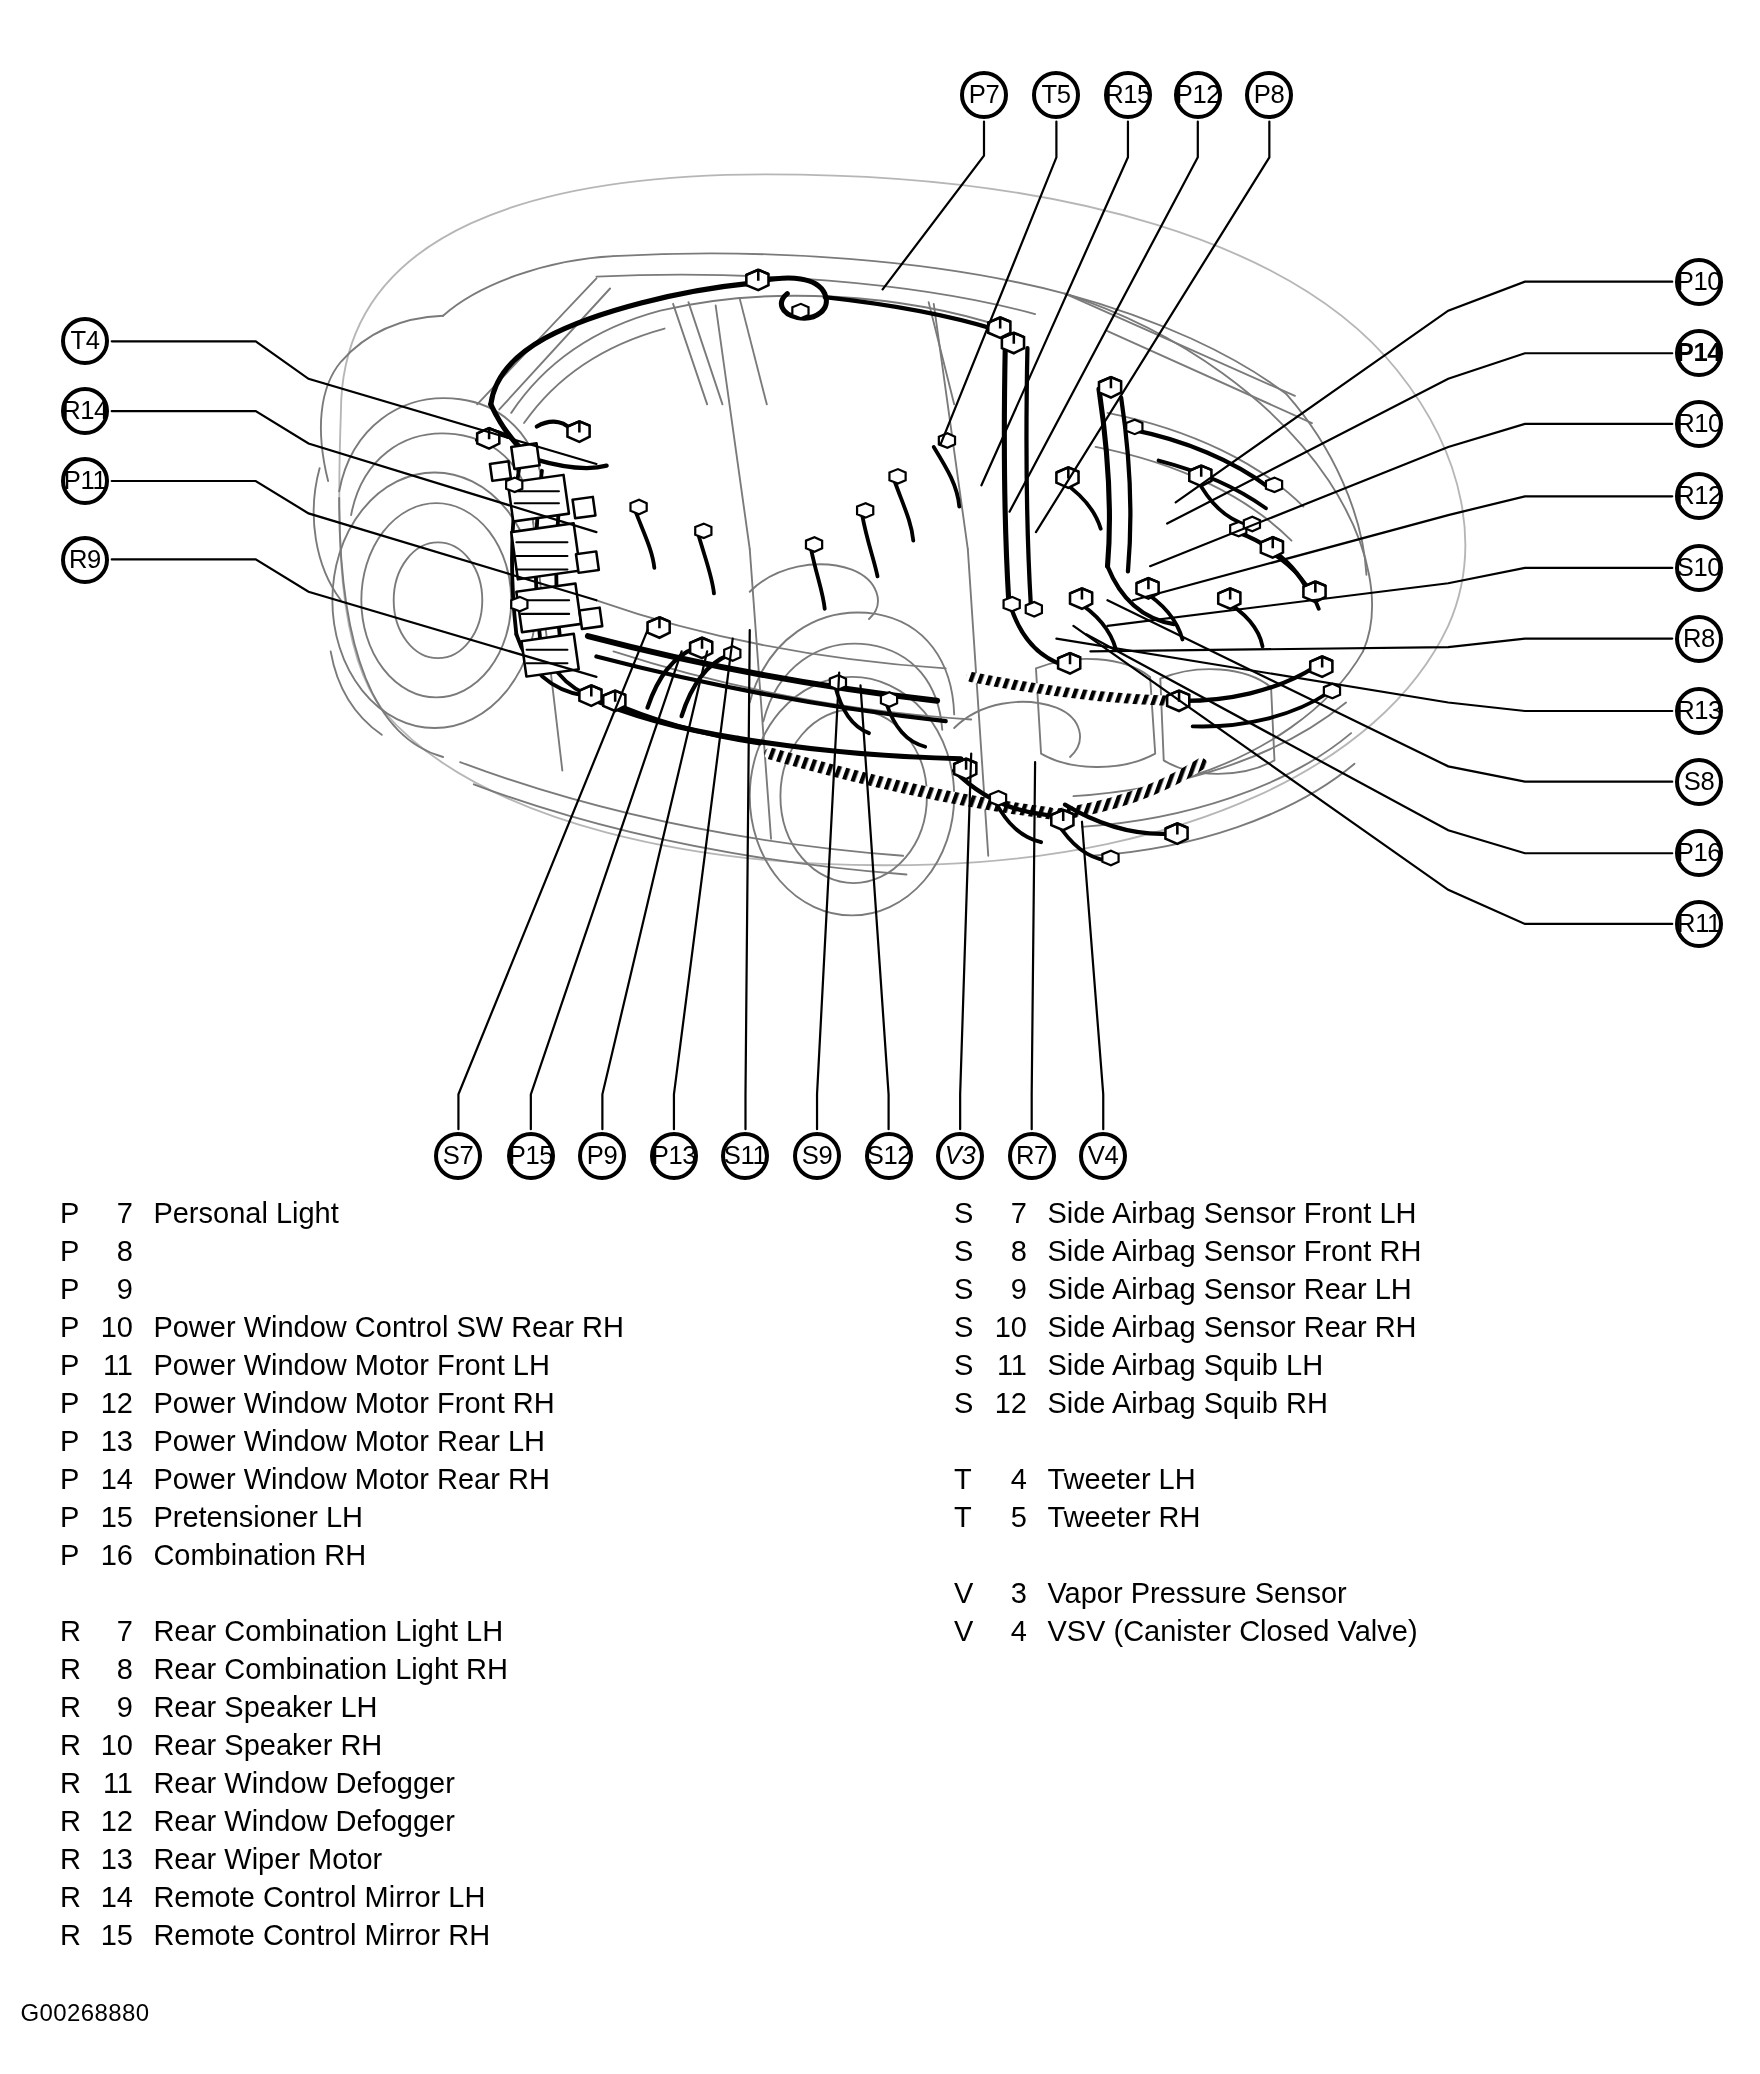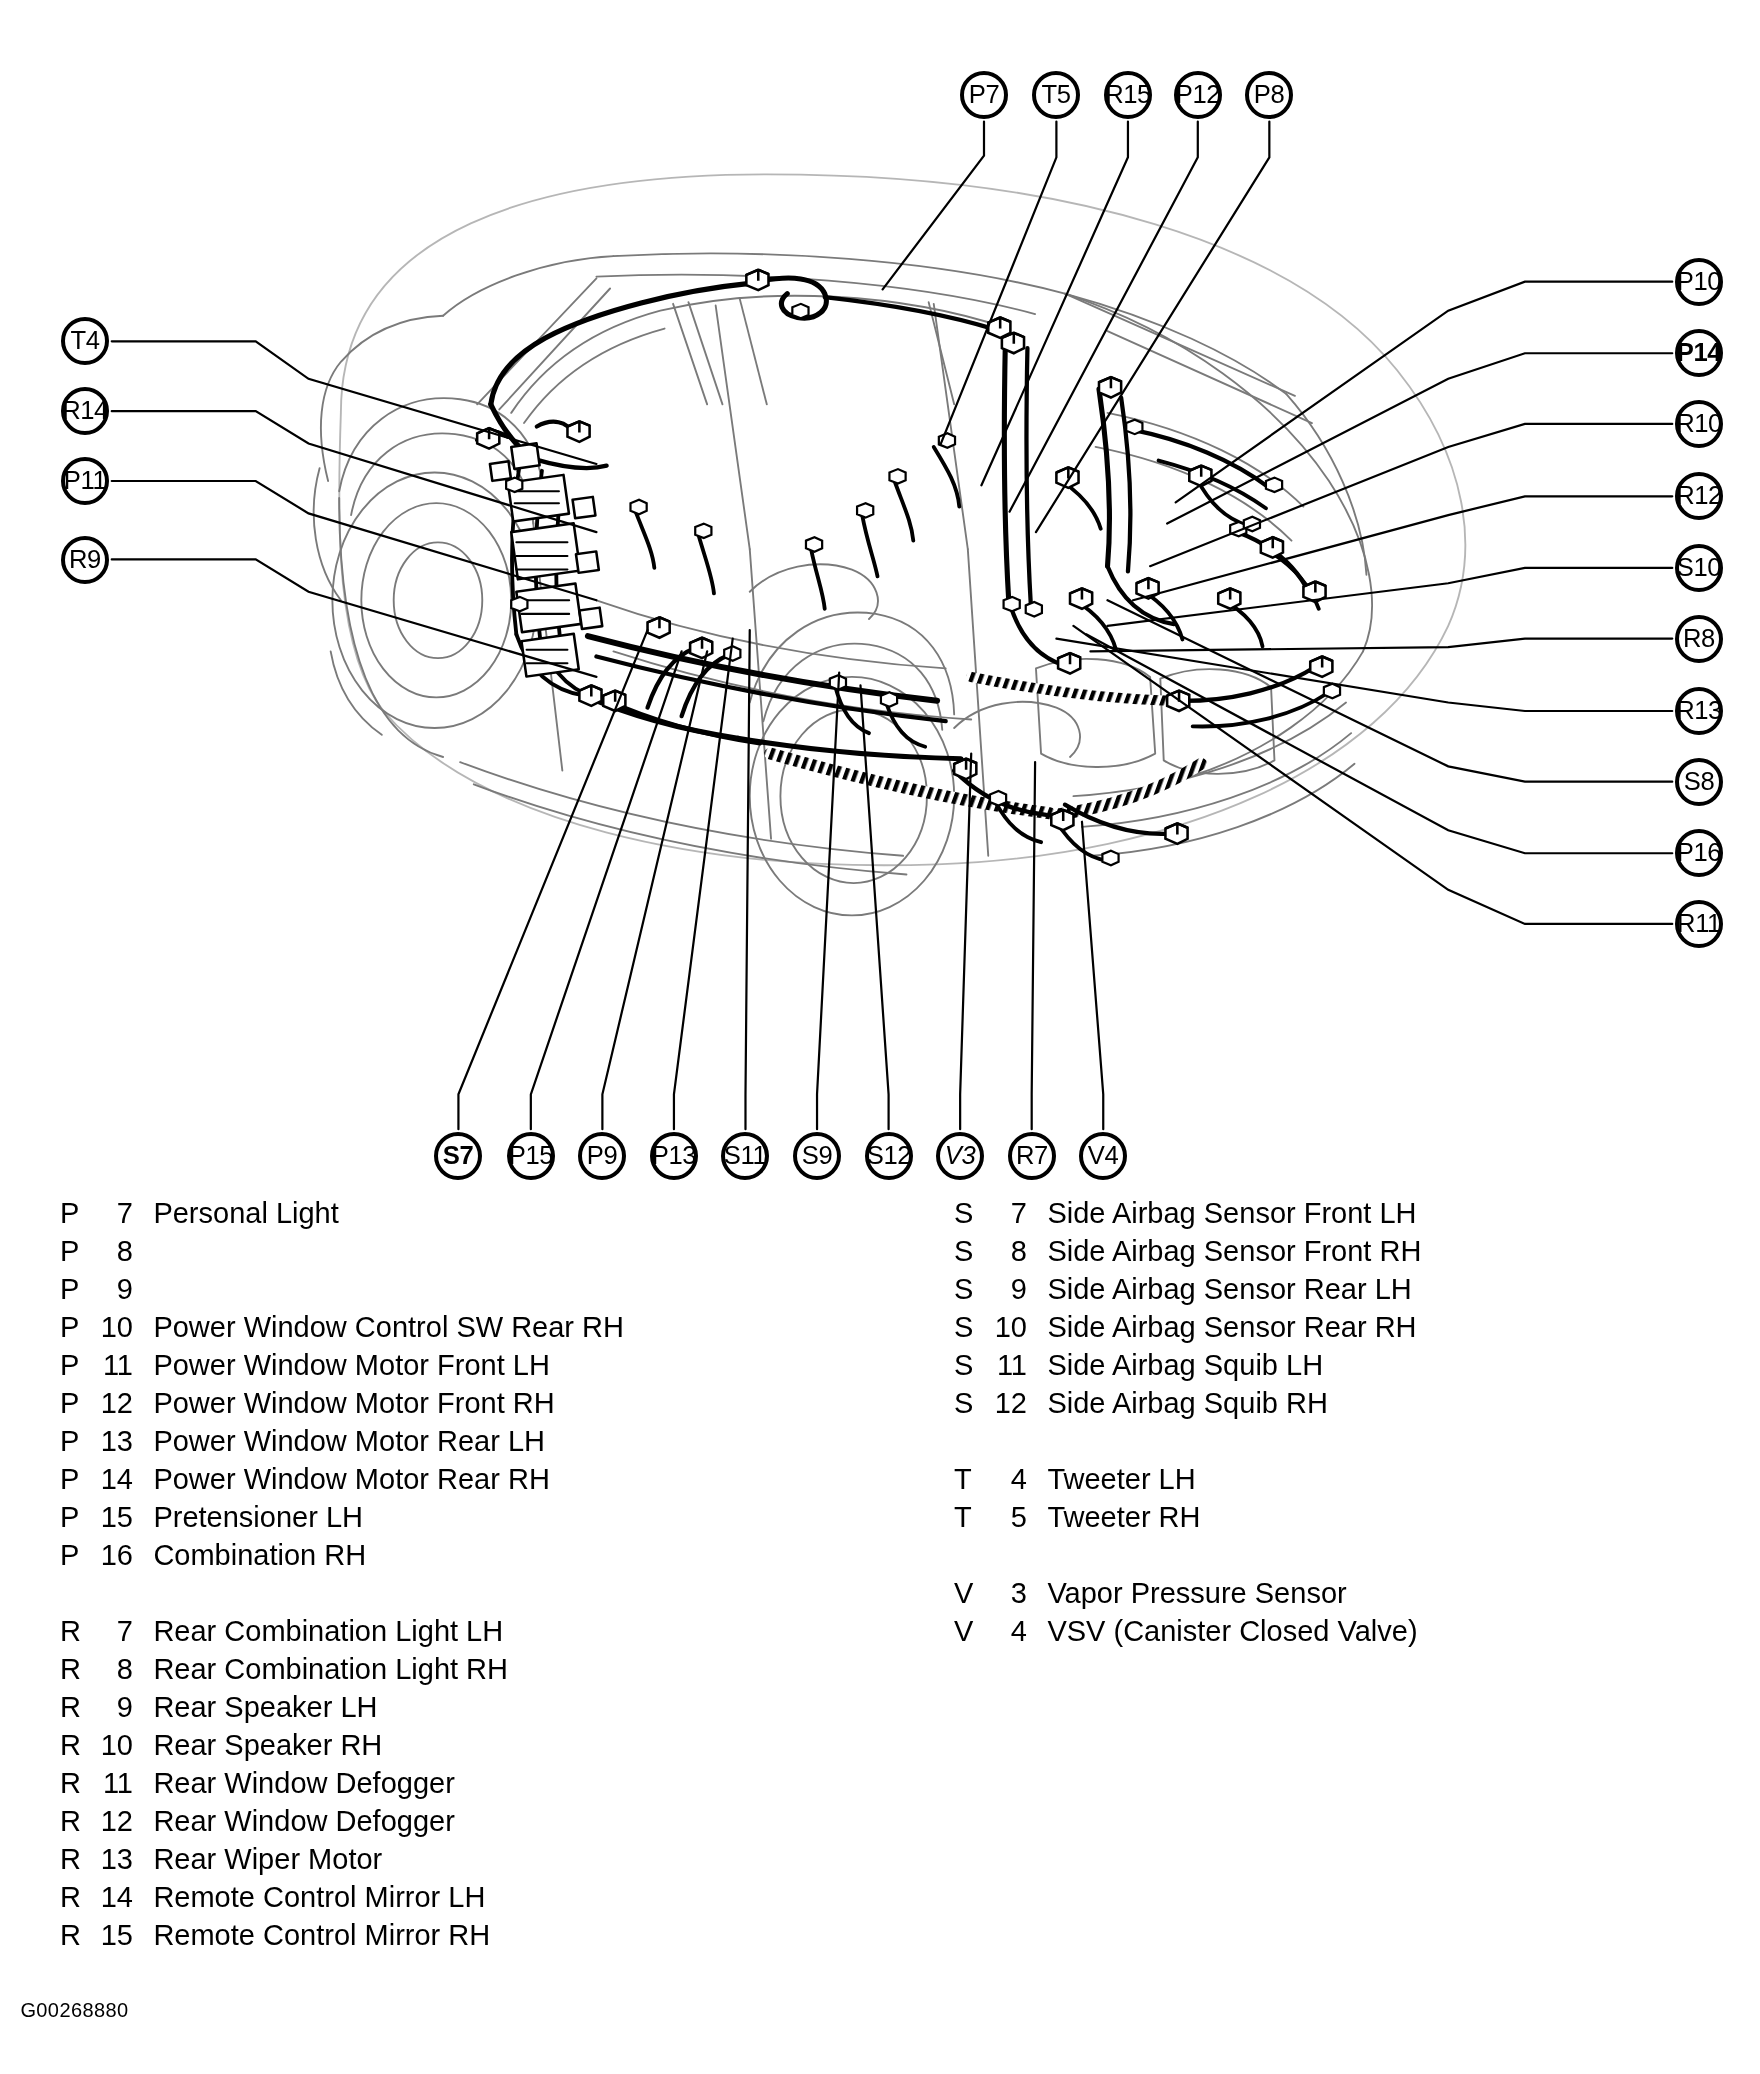--- a/index.html
+++ b/index.html
@@ -35,21 +35,21 @@
     height:38px;
     font-size:29px;
     white-space:nowrap;
   }
   .legend-row.spacer{height:38px;}
   .lg-letter{display:inline-block;width:27px;text-align:left;}
   .lg-num{display:inline-block;width:46px;text-align:right;padding-right:0;}
   .lg-label{display:inline-block;padding-left:20.4px;}
   #figure-id{
     position:absolute;left:20.4px;top:1995px;
-    font-size:20px;letter-spacing:0.4px;z-index:5;
+    font-size:24px;letter-spacing:0.4px;z-index:5;
   }
 </style>
 </head>
 <body>
 
 <div id="diagram-root">
 
   <svg class="svg-layer" viewBox="0 0 2067 2436" xmlns="http://www.w3.org/2000/svg">
     <defs>
       <g id="conn">
@@ -320,21 +320,21 @@
   <div class="callout" style="left:1675px;top:325px;font-weight:bold;">P14</div>
   <div class="callout" style="left:1675px;top:396px;">R10</div>
   <div class="callout" style="left:1675px;top:468px;">R12</div>
   <div class="callout" style="left:1675px;top:540px;">S10</div>
   <div class="callout" style="left:1675px;top:611px;">R8</div>
   <div class="callout" style="left:1675px;top:683px;">R13</div>
   <div class="callout" style="left:1675px;top:754px;">S8</div>
   <div class="callout" style="left:1675px;top:825px;">P16</div>
   <div class="callout" style="left:1675px;top:896px;">R11</div>
 
-  <div class="callout" style="left:434px;top:1128px;font-weight:bold;">S7</div>
+  <div class="callout" style="left:434px;top:1128px;">S7</div>
   <div class="callout" style="left:507px;top:1128px;">P15</div>
   <div class="callout" style="left:578px;top:1128px;">P9</div>
   <div class="callout" style="left:650px;top:1128px;">P13</div>
   <div class="callout" style="left:721px;top:1128px;">S11</div>
   <div class="callout" style="left:793px;top:1128px;">S9</div>
   <div class="callout" style="left:865px;top:1128px;">S12</div>
   <div class="callout" style="left:936px;top:1128px;font-style:italic;">V3</div>
   <div class="callout" style="left:1008px;top:1128px;">R7</div>
   <div class="callout" style="left:1079px;top:1128px;text-align:center;">V4</div>
 

